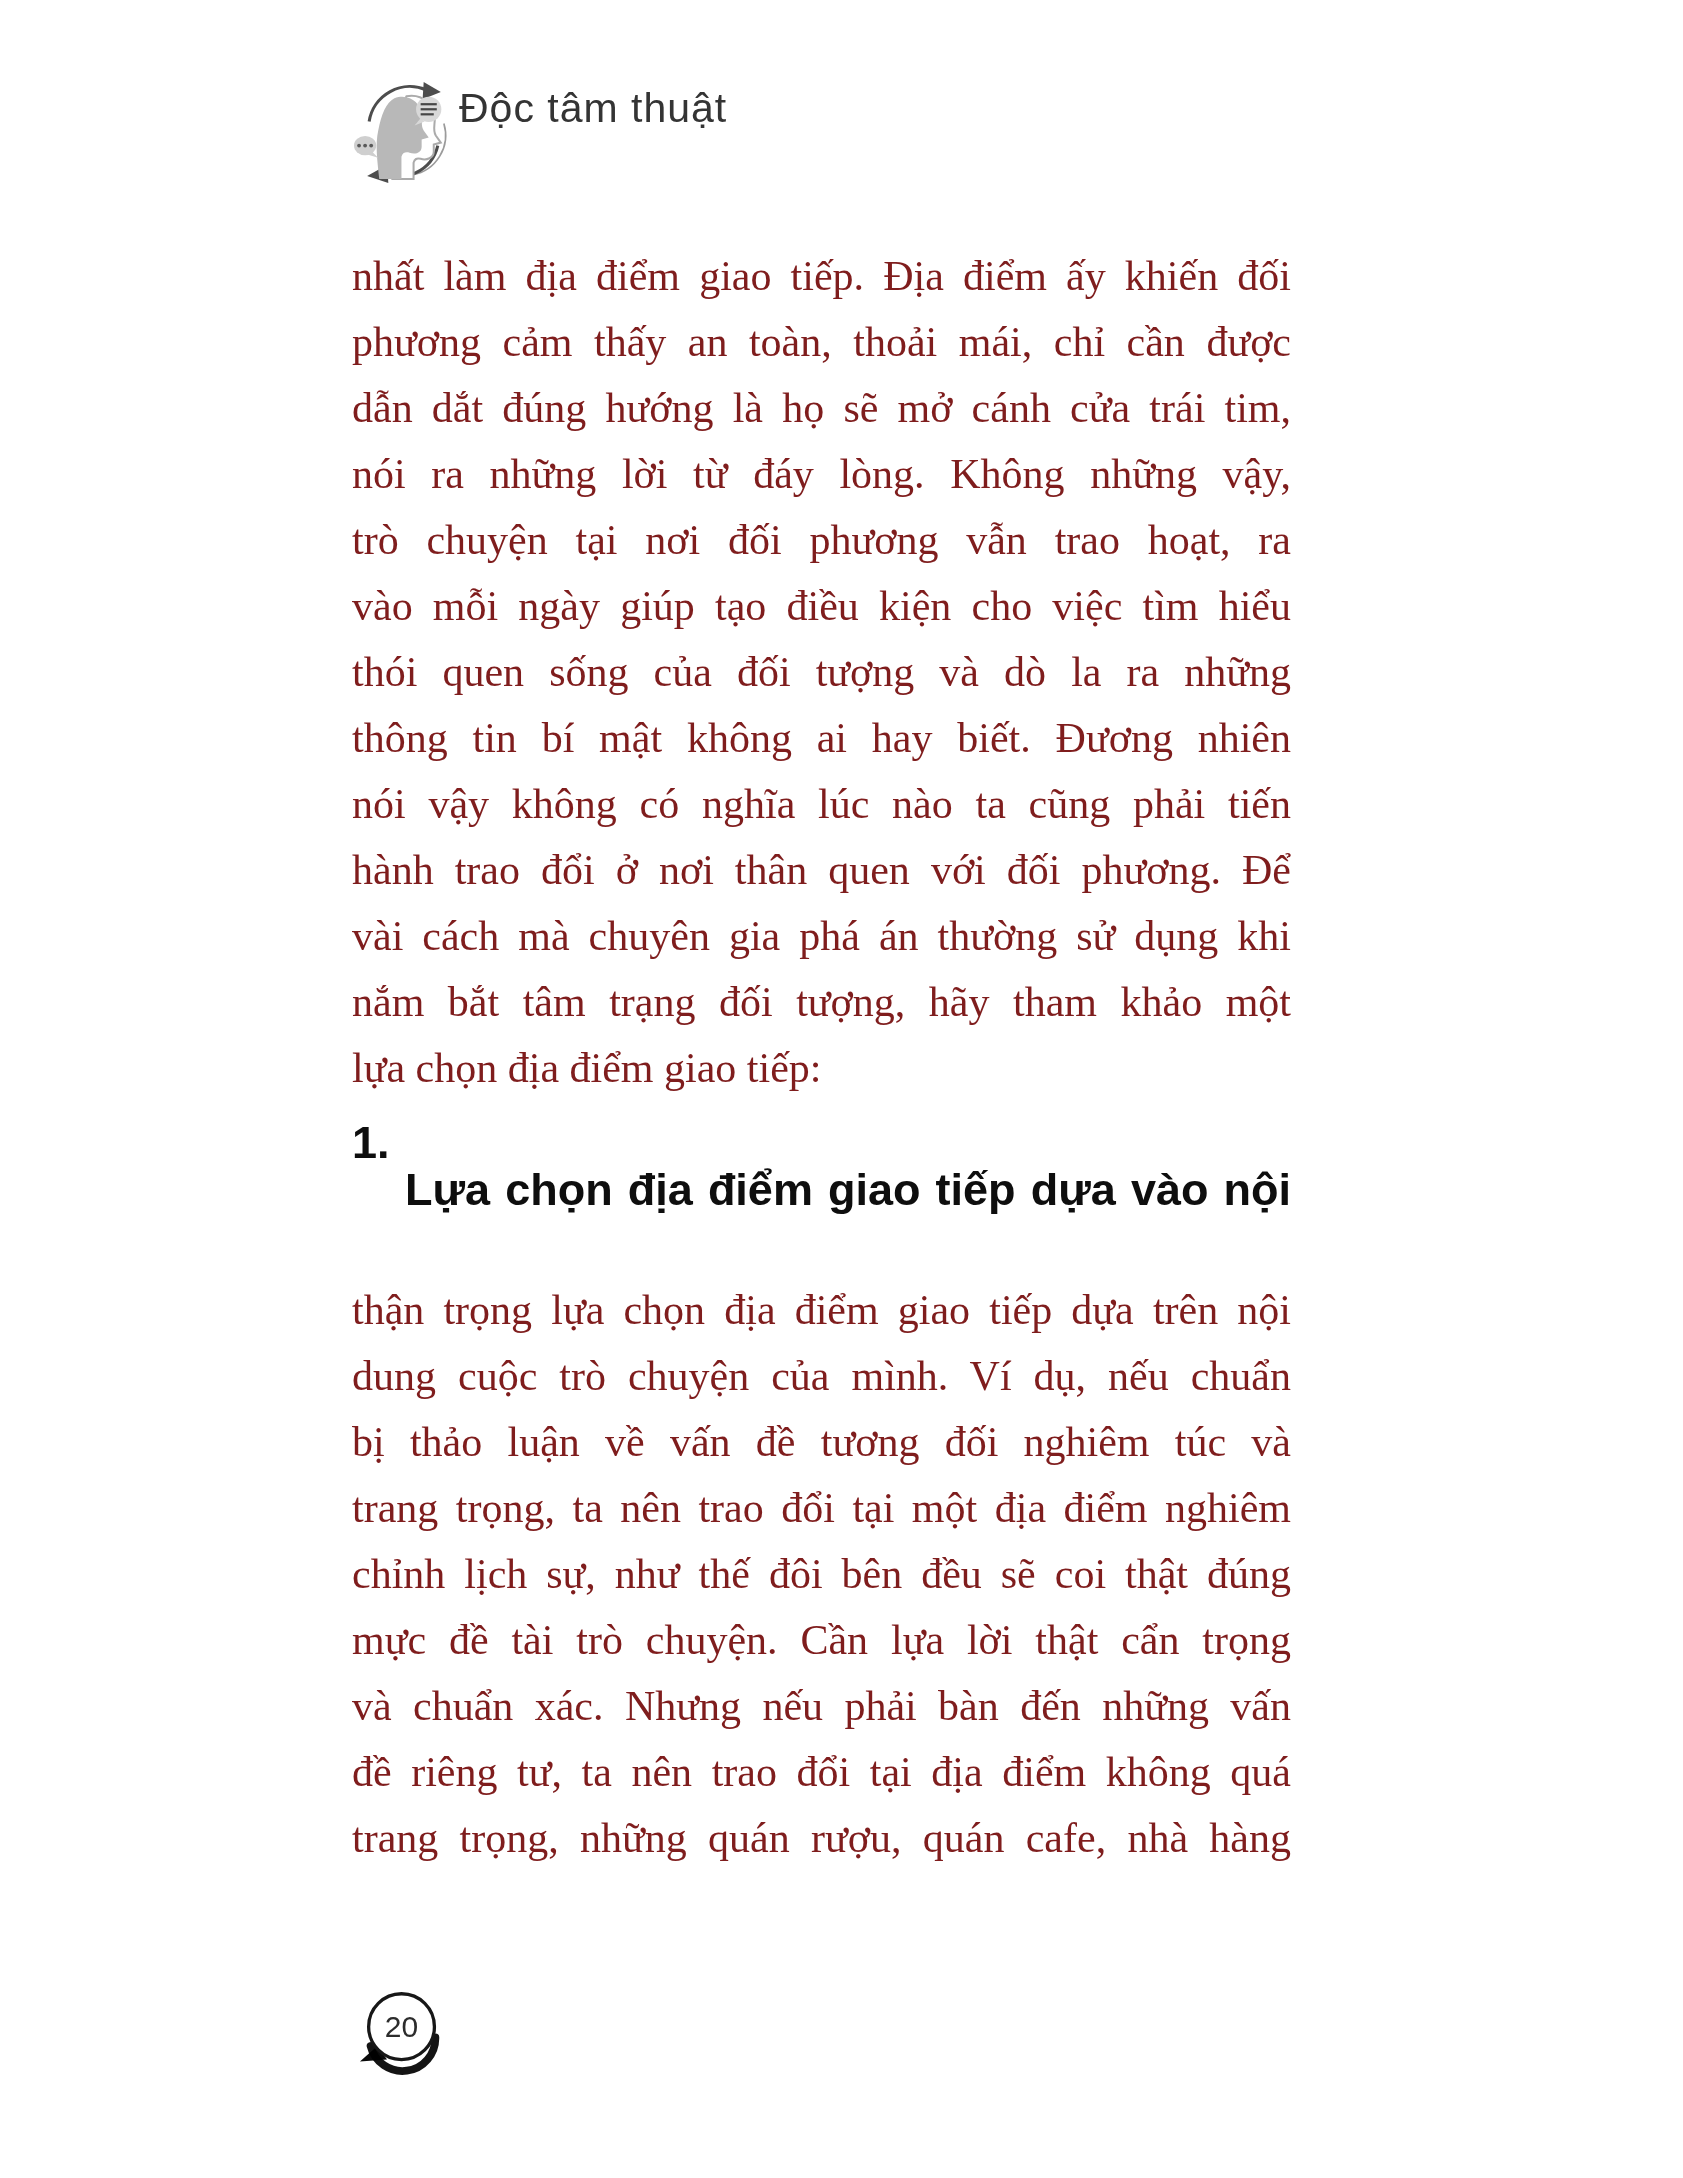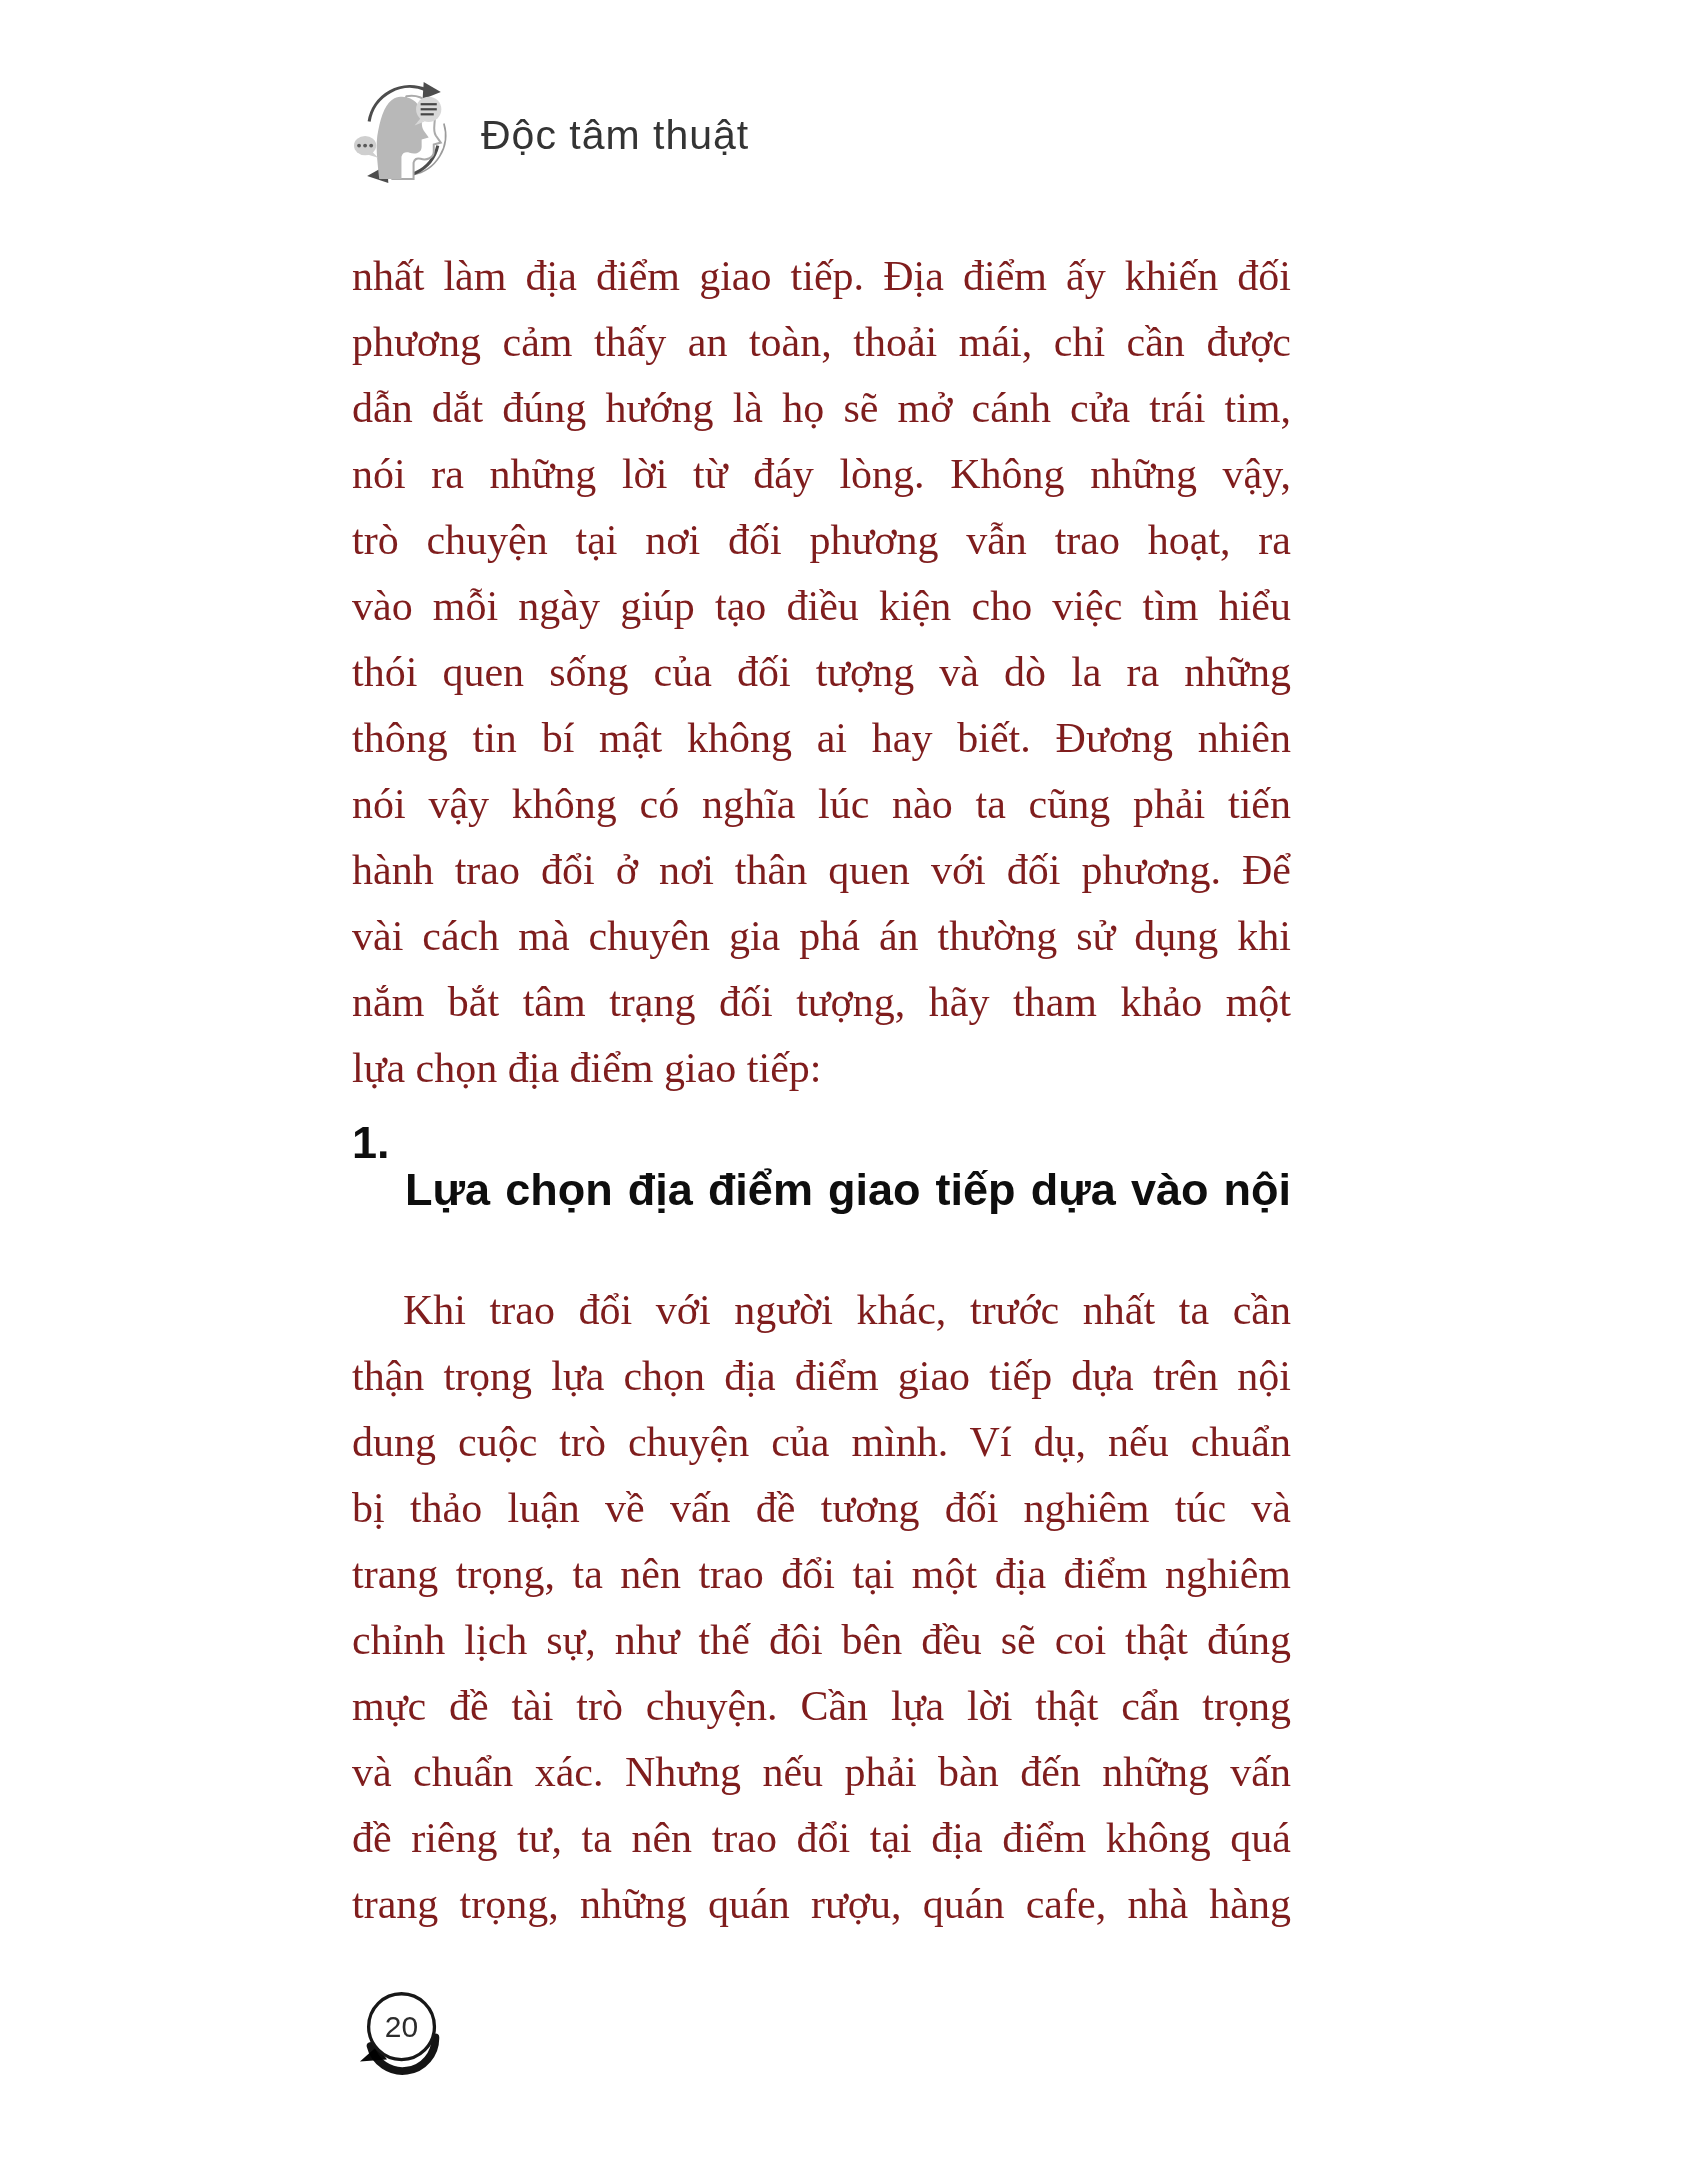--- a/index.html
+++ b/index.html
@@ -12,22 +12,20 @@
     font-family: "Liberation Serif", "DejaVu Serif", serif;
     color: #1c1c1c;
   }
 
   
   .brand {
     position: absolute;
     left: 354px;
     top: 81px;
     display: flex;
-    align-items: center;
-    gap: 22px;
   }
   .brand-icon { width: 105px; height: 105px; flex: 0 0 auto; }
   .brand-title {
     font-family: "Liberation Sans", "DejaVu Sans", sans-serif;
     font-size: 41px;
     font-weight: 400;
     letter-spacing: 1px;
     color: #343434;
     white-space: nowrap;
     padding-top: 4px;
@@ -128,21 +126,20 @@
     </div>
 
   <div class="heading">
     <div class="hnum">1.</div>
     <div class="htext">
       <div class="hline just">Lựa chọn địa điểm giao tiếp dựa vào nội</div>
     </div>
   </div>
 
   <div class="textcol para2">
-      <div class="tline indent">Khi trao đổi với người khác, trước nhất ta cần</div>
       <div class="tline">thận trọng lựa chọn địa điểm giao tiếp dựa trên nội</div>
       <div class="tline">dung cuộc trò chuyện của mình. Ví dụ, nếu chuẩn</div>
       <div class="tline">bị thảo luận về vấn đề tương đối nghiêm túc và</div>
       <div class="tline">trang trọng, ta nên trao đổi tại một địa điểm nghiêm</div>
       <div class="tline">chỉnh lịch sự, như thế đôi bên đều sẽ coi thật đúng</div>
       <div class="tline">mực đề tài trò chuyện. Cần lựa lời thật cẩn trọng</div>
       <div class="tline">và chuẩn xác. Nhưng nếu phải bàn đến những vấn</div>
       <div class="tline">đề riêng tư, ta nên trao đổi tại địa điểm không quá</div>
       <div class="tline">trang trọng, những quán rượu, quán cafe, nhà hàng</div>
     </div>

